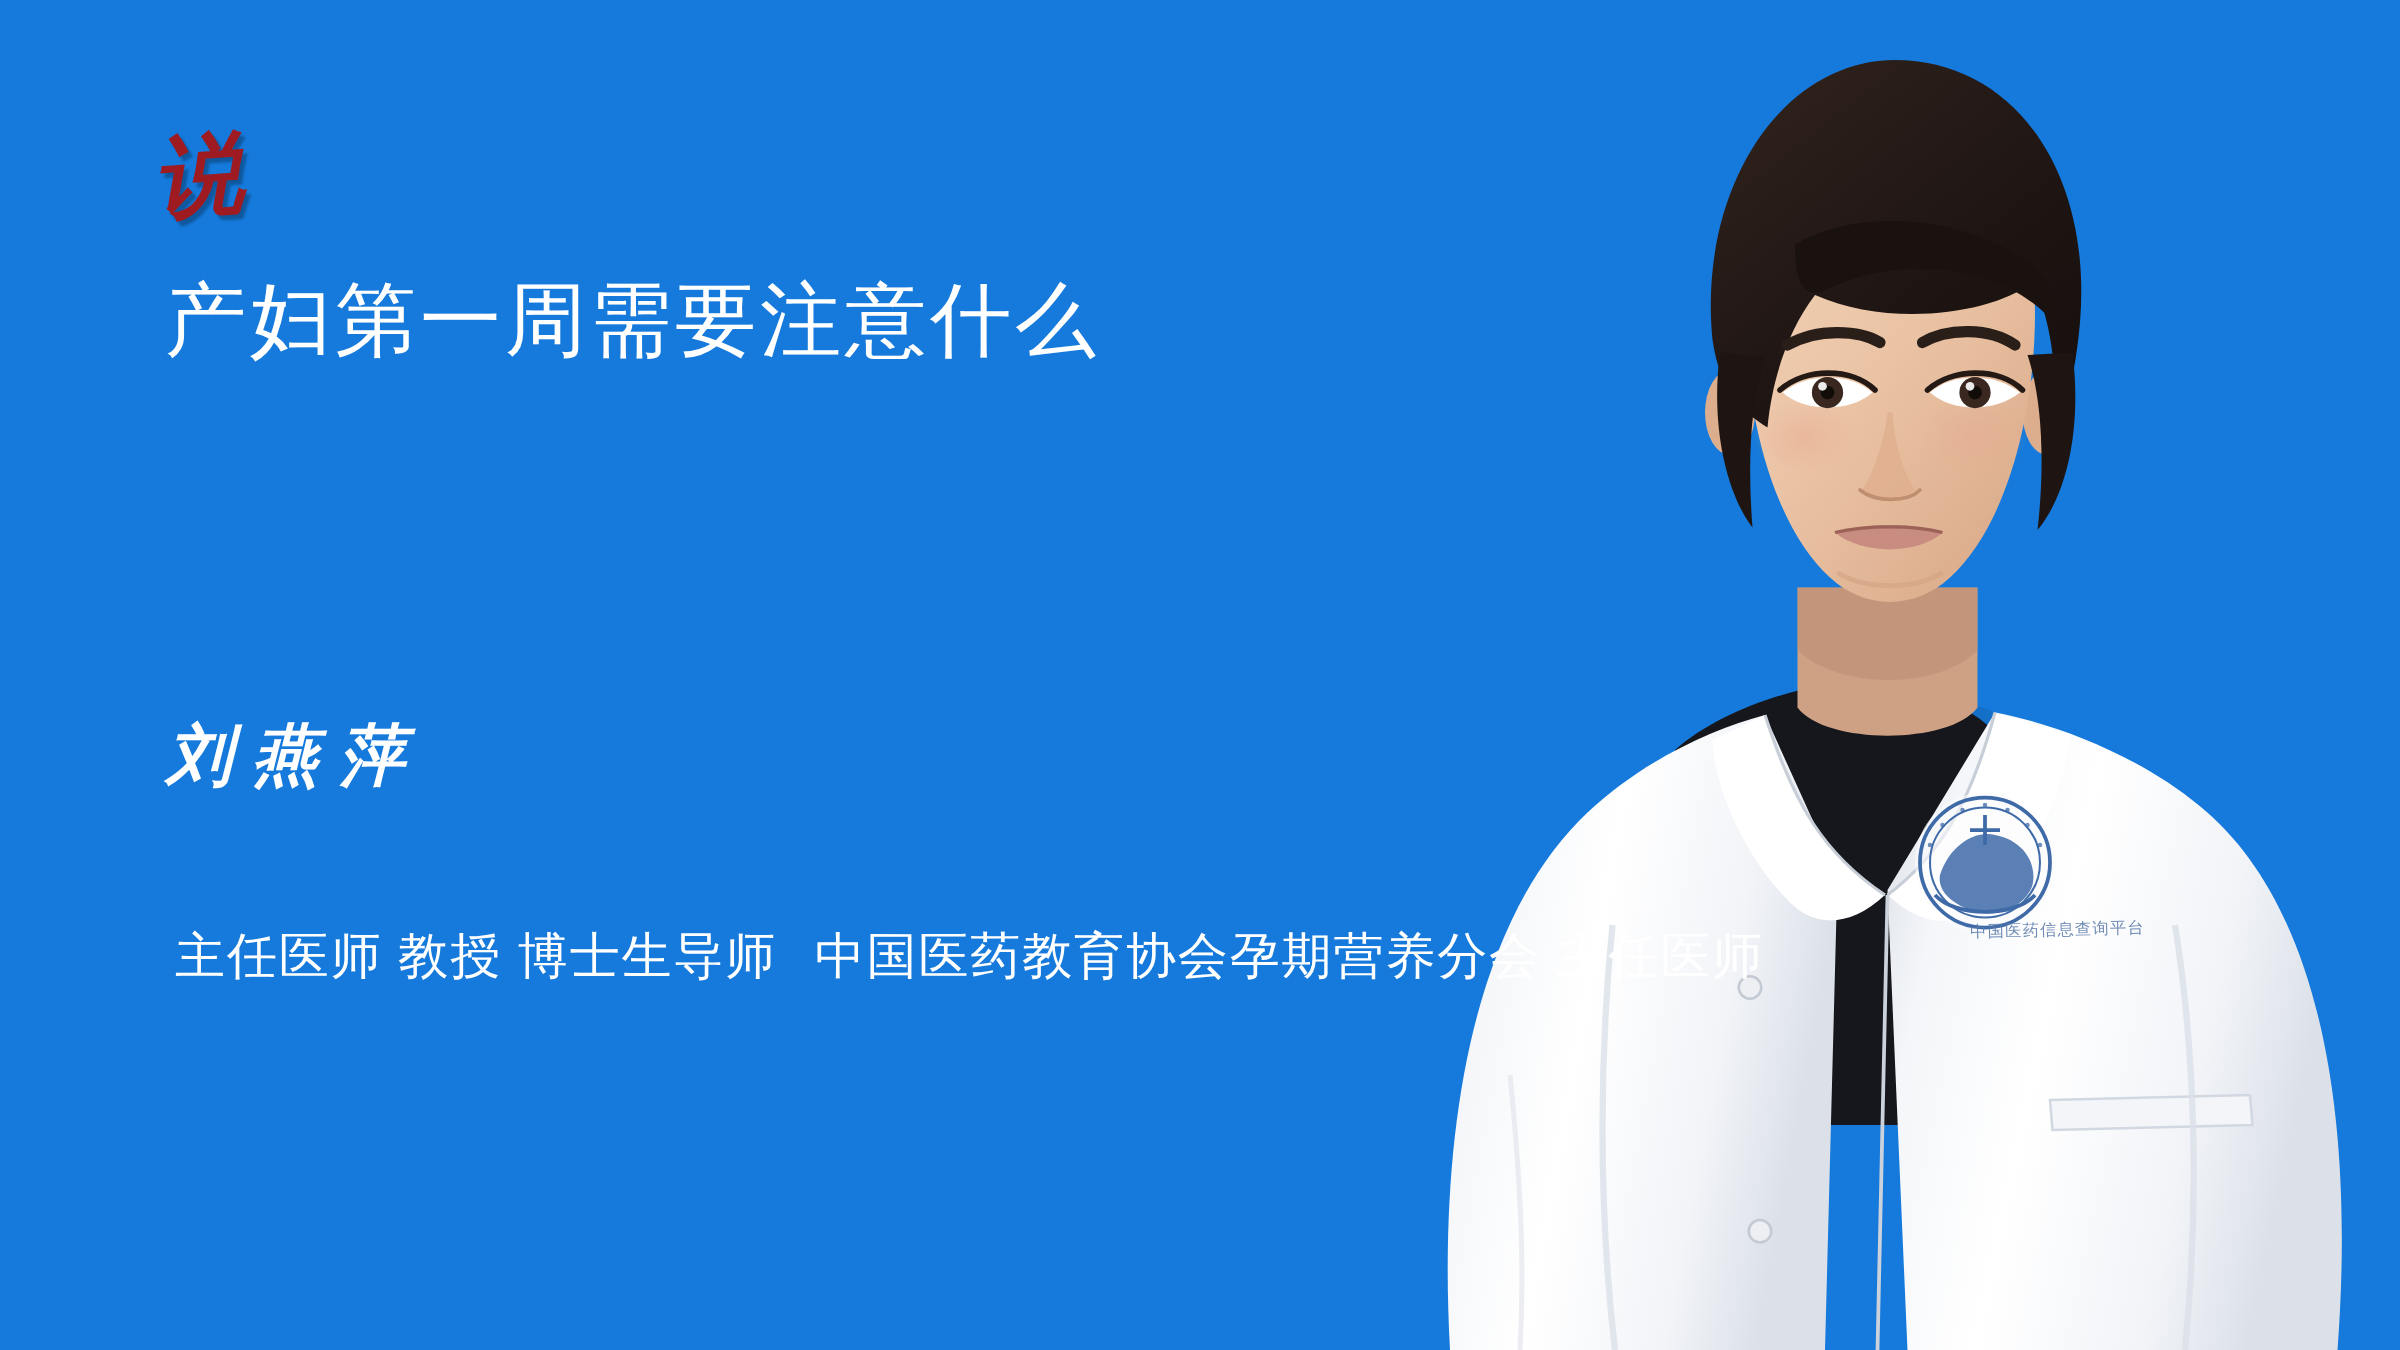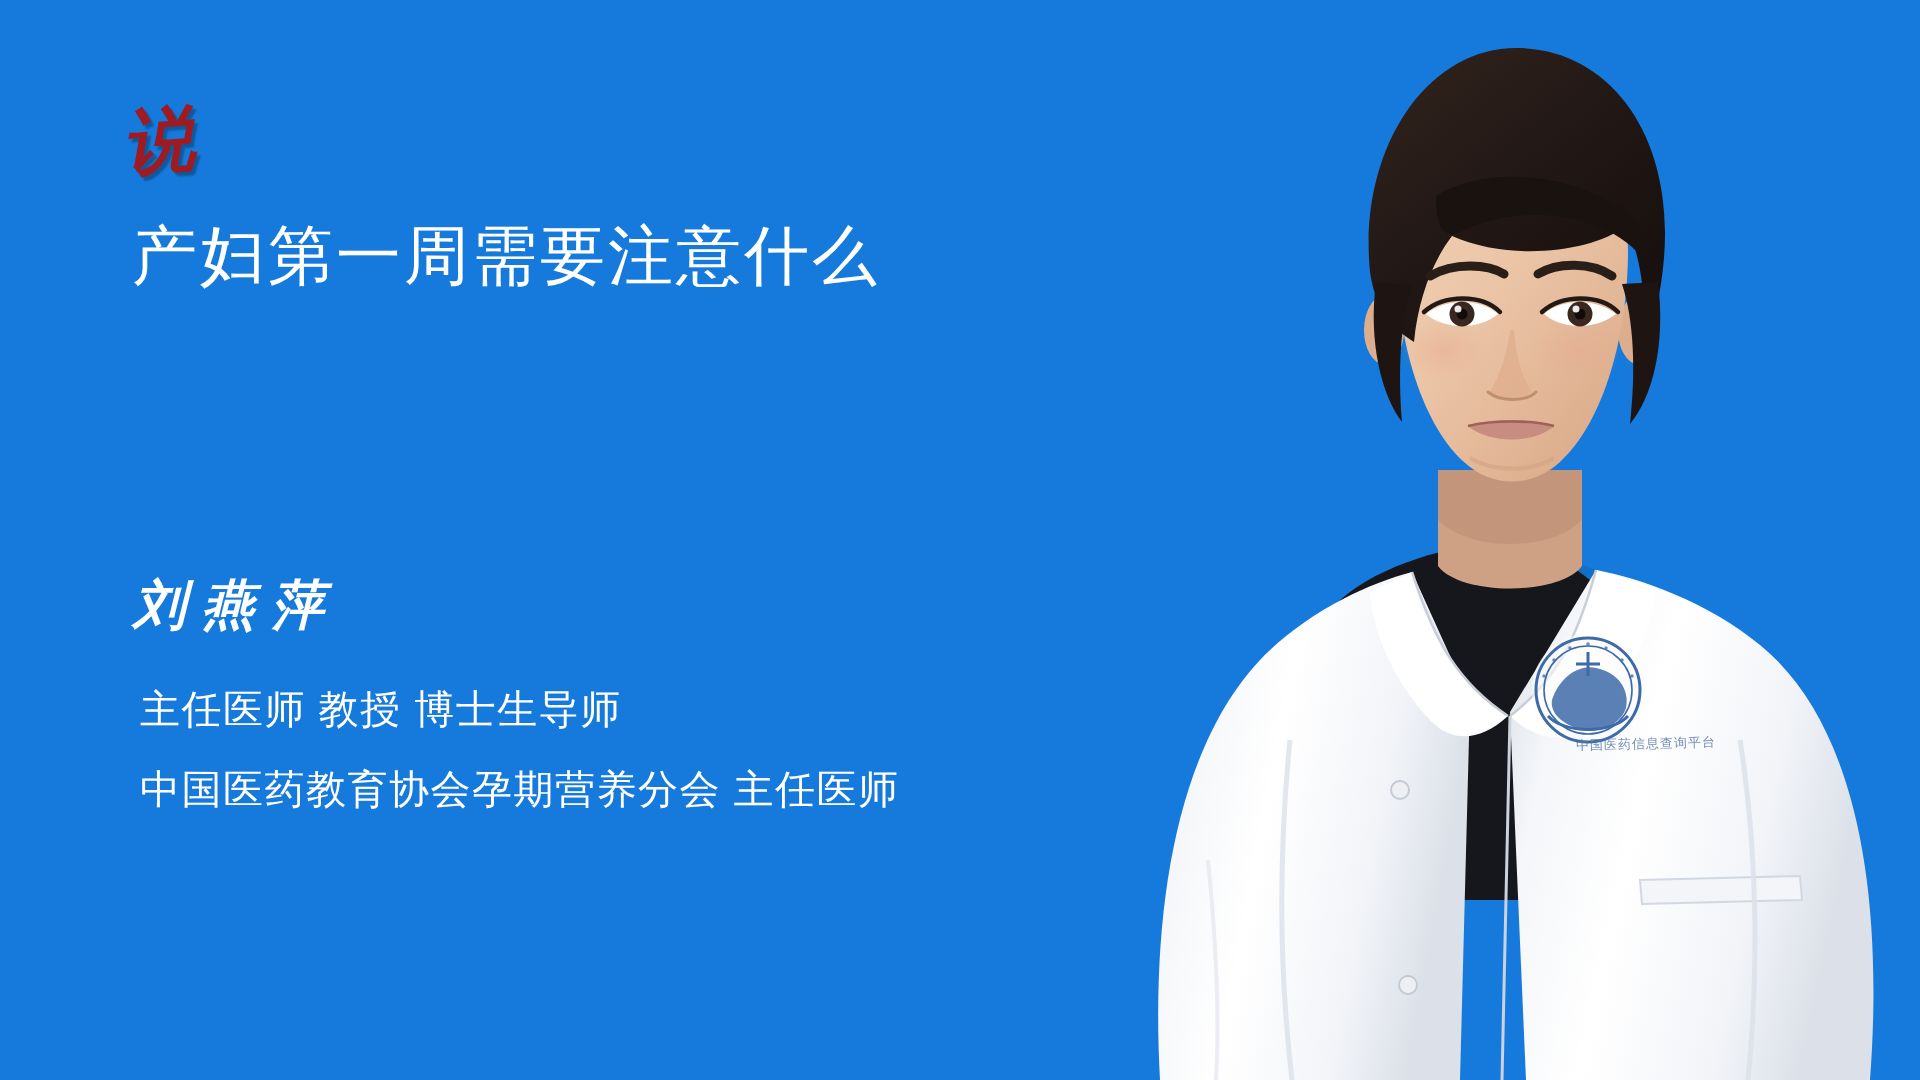--- a/index.html
+++ b/index.html
@@ -75,23 +75,22 @@
     font-style: italic;
     color: #ffffff;
     letter-spacing: 16px;
     white-space: nowrap;
   }
 
   
   .credentials {
     position: absolute;
     left: 140px;
-    top: 684px;
+    top: 740px;
     display: flex;
-    flex-direction: column;
     gap: 30px;
   }
   .cred-line {
     font-size: 40px;
     line-height: 50px;
     font-weight: 400;
     color: #ffffff;
     letter-spacing: 1.5px;
     white-space: nowrap;
   }

